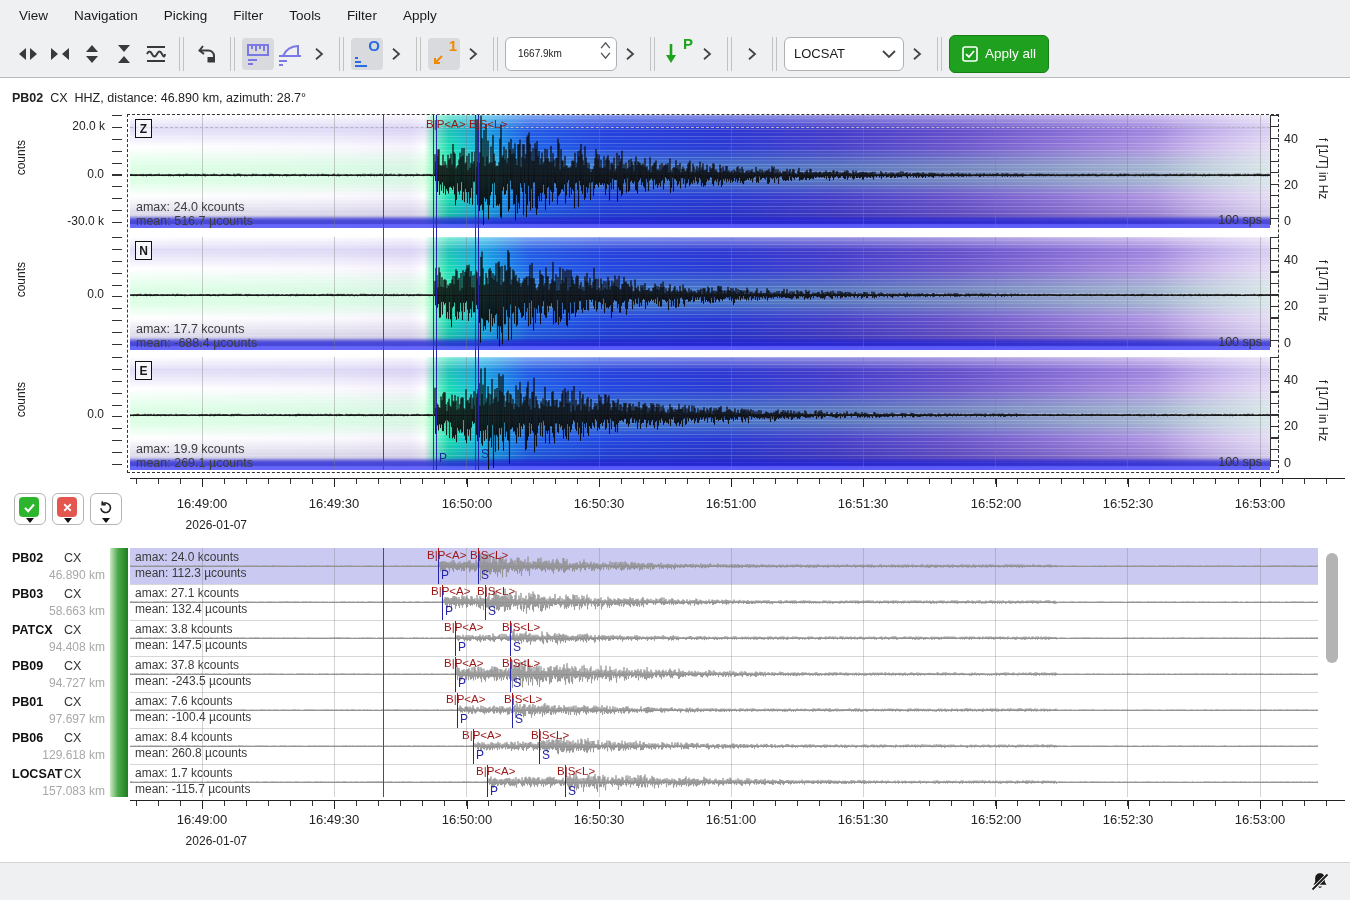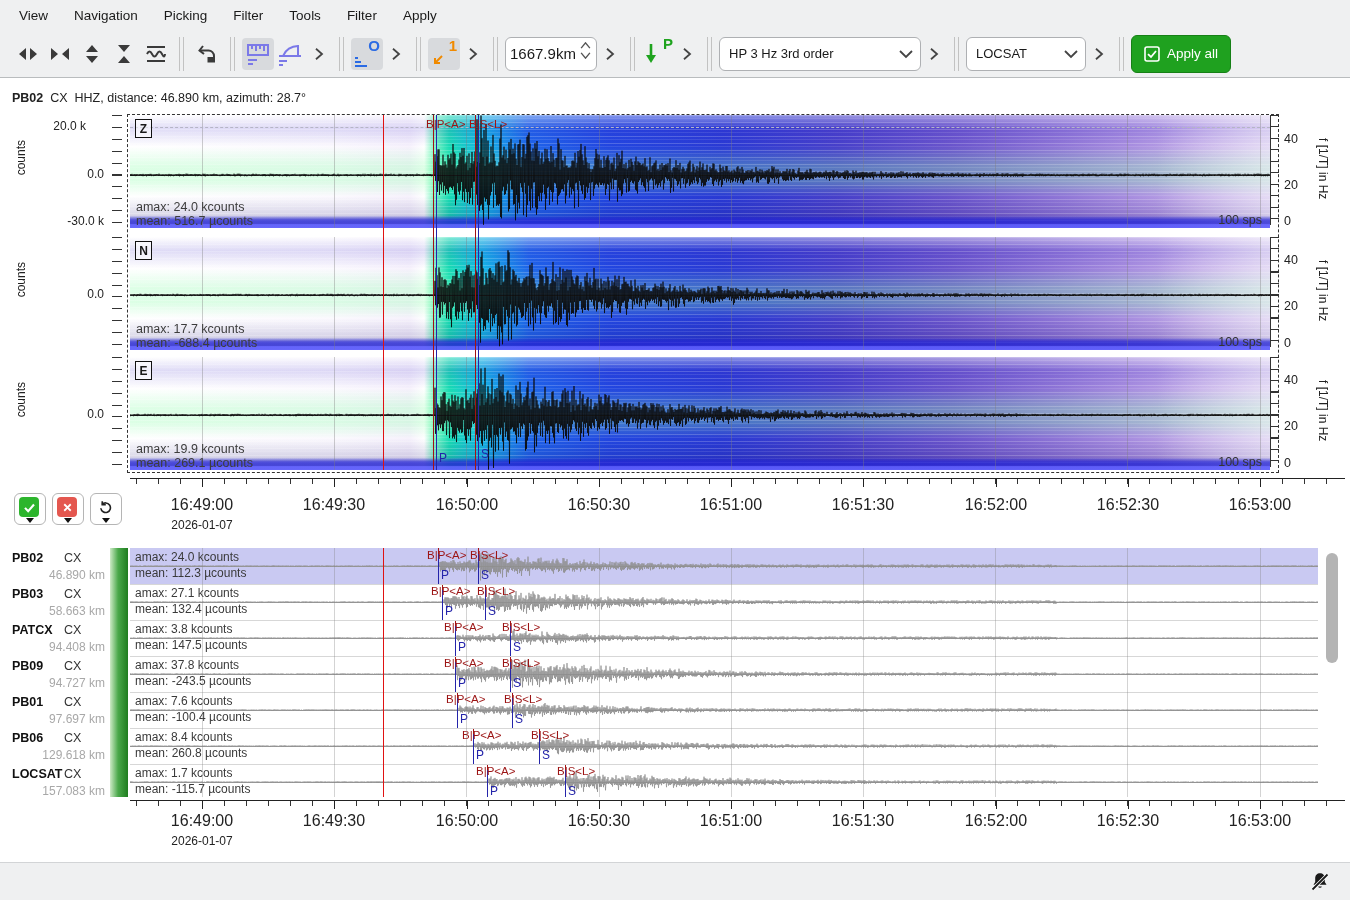--- a/index.html
+++ b/index.html
@@ -8,22 +8,22 @@
   
   .menubar{position:absolute;left:0;top:0;width:1350px;height:30px;background:#eff0f1;
            display:flex;align-items:center;padding-left:10px;gap:8px;box-sizing:border-box}
   .menu-item{font-size:13.5px;padding:3px 9px;border-radius:3px;cursor:default}
   .toolbar{position:absolute;left:0;top:30px;width:1350px;height:48px;background:#eff0f1;
            border-bottom:1px solid #b9bcbe;display:flex;align-items:center;padding-left:12px;box-sizing:border-box}
   .tbtn{width:32px;height:32px;border-radius:4px;display:flex;align-items:center;justify-content:center;flex:0 0 auto}
   .tbtn.toggled{background:#d8dadd}
   .sep{width:3px;height:34px;border-left:1px solid #c2c2c2;border-right:1px solid #c2c2c2;margin:0 7px;flex:0 0 auto}
   .chev{width:26px;height:32px;display:flex;align-items:center;justify-content:center;flex:0 0 auto}
-  .spinbox{width:92px;height:34px;background:#fff;border:1px solid #aeb0b3;border-radius:6px;display:flex;
-           align-items:center;box-sizing:border-box;padding-left:4px;font-size:15px;position:relative;flex:0 0 auto}
+  .spinbox{width:112px;height:34px;background:#fff;border:1px solid #aeb0b3;border-radius:6px;display:flex;
+           align-items:center;box-sizing:border-box;padding-left:12px;font-size:10px;position:relative;flex:0 0 auto}
   .spin-arrows{position:absolute;right:5px;top:4px;display:flex;flex-direction:column;gap:3px}
   .select{height:34px;background:#fff;border:1px solid #aeb0b3;border-radius:6px;display:flex;align-items:center;
           box-sizing:border-box;padding:0 26px 0 9px;font-size:13px;position:relative;flex:0 0 auto}
   .select .dd{position:absolute;right:7px;top:11px}
   .apply-btn{height:36px;background:#1fa11f;border:1px solid #168016;border-radius:6px;color:#fff;font-size:13.5px;
              display:flex;align-items:center;gap:7px;padding:0 12px;flex:0 0 auto}
   .mode-ico{position:relative;width:26px;height:26px}
   .mode-ico .letter{position:absolute;right:0;top:-4px;font-weight:bold;font-size:15px}
   
   .panel-header{position:absolute;left:12px;top:91px;font-size:12.5px;color:#222}
@@ -54,22 +54,22 @@
   .freq-lab{position:absolute;left:1316px;font-size:12px;color:#222;writing-mode:vertical-rl}
   .origin-line{position:absolute;width:1px;background:#e01212}
   .pline-red{position:absolute;width:1px;background:#a41212}
   .pline-blue{position:absolute;width:1px;background:#2424aa}
   .plabel{position:absolute;font-size:11.5px;color:#9c1414;white-space:nowrap}
   .phase-blue{position:absolute;font-size:12px;color:#2424aa}
   
   .taxis-line{position:absolute;left:130px;width:1215px;height:9px;border-top:1.6px solid #222;
         background:repeating-linear-gradient(90deg,#333 0 1px,rgba(0,0,0,0) 1px 22.03px);background-size:100% 5px;background-repeat:no-repeat;background-position-x:6px}
   .majtick{position:absolute;width:1px;height:9px;background:#222}
-  .ttick{position:absolute;width:80px;text-align:center;font-size:16px;color:#222}
-  .tdate{position:absolute;width:90px;text-align:center;font-size:12px;color:#222}
+  .ttick{position:absolute;width:80px;text-align:center;font-size:13px;color:#222}
+  .tdate{position:absolute;width:90px;text-align:right;font-size:12px;color:#222}
   
   .rbtn{position:absolute;width:30px;height:30px;background:#fff;border:1px solid #b5b5b5;border-radius:6px}
   .chip{position:absolute;left:4px;top:3px;width:20px;height:20px;border-radius:4px;display:flex;align-items:center;justify-content:center}
   .drop{position:absolute;bottom:1px;left:50%;transform:translateX(-50%);width:0;height:0;
         border-left:4px solid transparent;border-right:4px solid transparent;border-top:5px solid #111}
   
   .station-list{position:absolute;left:0;top:548px;width:1350px;height:249px;overflow:hidden}
   .srow{position:absolute;left:0;width:1350px;height:36px}
   .srow .cell{position:absolute;left:130px;top:0;width:1188px;height:36px;overflow:hidden}
   .srow.sel .cell{background:#c9c9f2}
@@ -211,26 +211,20 @@
         </svg>
       <span class="letter" style="color:#1ea31e;right:-2px;top:-6px">P</span>
     </div>
   </div>
   <div class="chev">
     <svg width="18" height="18" viewBox="0 0 24 24">
         <path d="M8 5l8 7-8 7" fill="none" stroke="#444" stroke-width="2.4"></path>
       </svg>
   </div>
   <div class="sep"></div>
-  <div class="select" style="width:202px">
-    <span>HP 3 Hz  3rd order</span>
-    <svg class="dd" width="14" height="10" viewBox="0 0 14 10">
-        <path d="M1 2l6 6 6-6" fill="none" stroke="#444" stroke-width="1.8"></path>
-      </svg>
-  </div>
   <div class="chev">
     <svg width="18" height="18" viewBox="0 0 24 24">
         <path d="M8 5l8 7-8 7" fill="none" stroke="#444" stroke-width="2.4"></path>
       </svg>
   </div>
   <div class="sep"></div>
   <div class="select" style="width:120px">
     <span>LOCSAT</span>
     <svg class="dd" width="14" height="10" viewBox="0 0 14 10">
         <path d="M1 2l6 6 6-6" fill="none" stroke="#444" stroke-width="1.8"></path>
@@ -253,21 +247,21 @@
 
 <div class="panel-header">
   <b>PB02</b>&nbsp;
   <span>CX</span>&nbsp;
   <span>HHZ, distance: 46.890 km, azimuth: 28.7°</span>
 </div>
 
 <div class="counts-lab" style="top:140px">counts</div>
 <div class="counts-lab" style="top:262px">counts</div>
 <div class="counts-lab" style="top:382px">counts</div>
-<div class="ytick" style="left:24px;top:119px">20.0 k</div>
+<div class="ytick" style="left:43px;top:119px">20.0 k</div>
 <div class="ytick" style="left:42px;top:167px">0.0</div>
 <div class="ytick" style="left:42px;top:214px">-30.0 k</div>
 <div class="ytick" style="left:42px;top:287px">0.0</div>
 <div class="ytick" style="left:42px;top:407px">0.0</div>
 <div class="tickstrip-l" style="top:115px;height:110px"></div>
 <div class="tickstrip-l" style="top:237px;height:110px"></div>
 <div class="tickstrip-l" style="top:357px;height:110px"></div>
 
 <div class="channel" style="top:115px">
   <div class="spect"></div>

